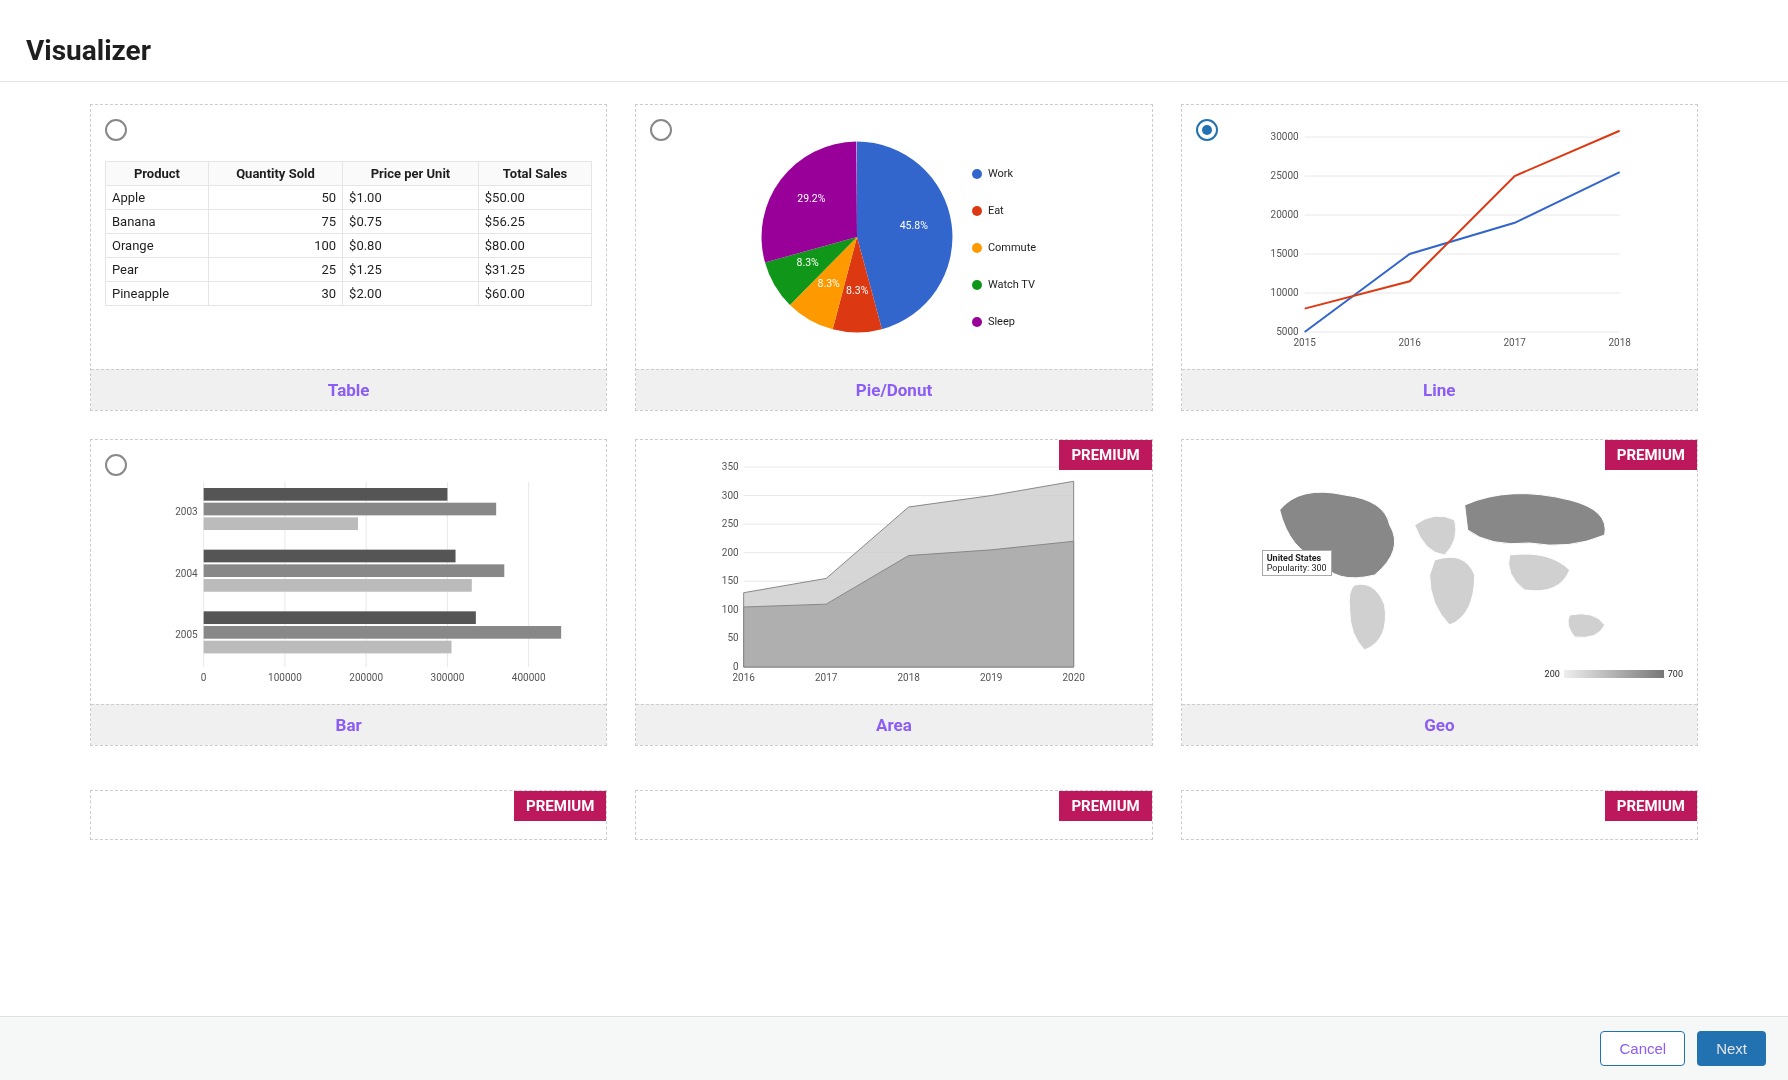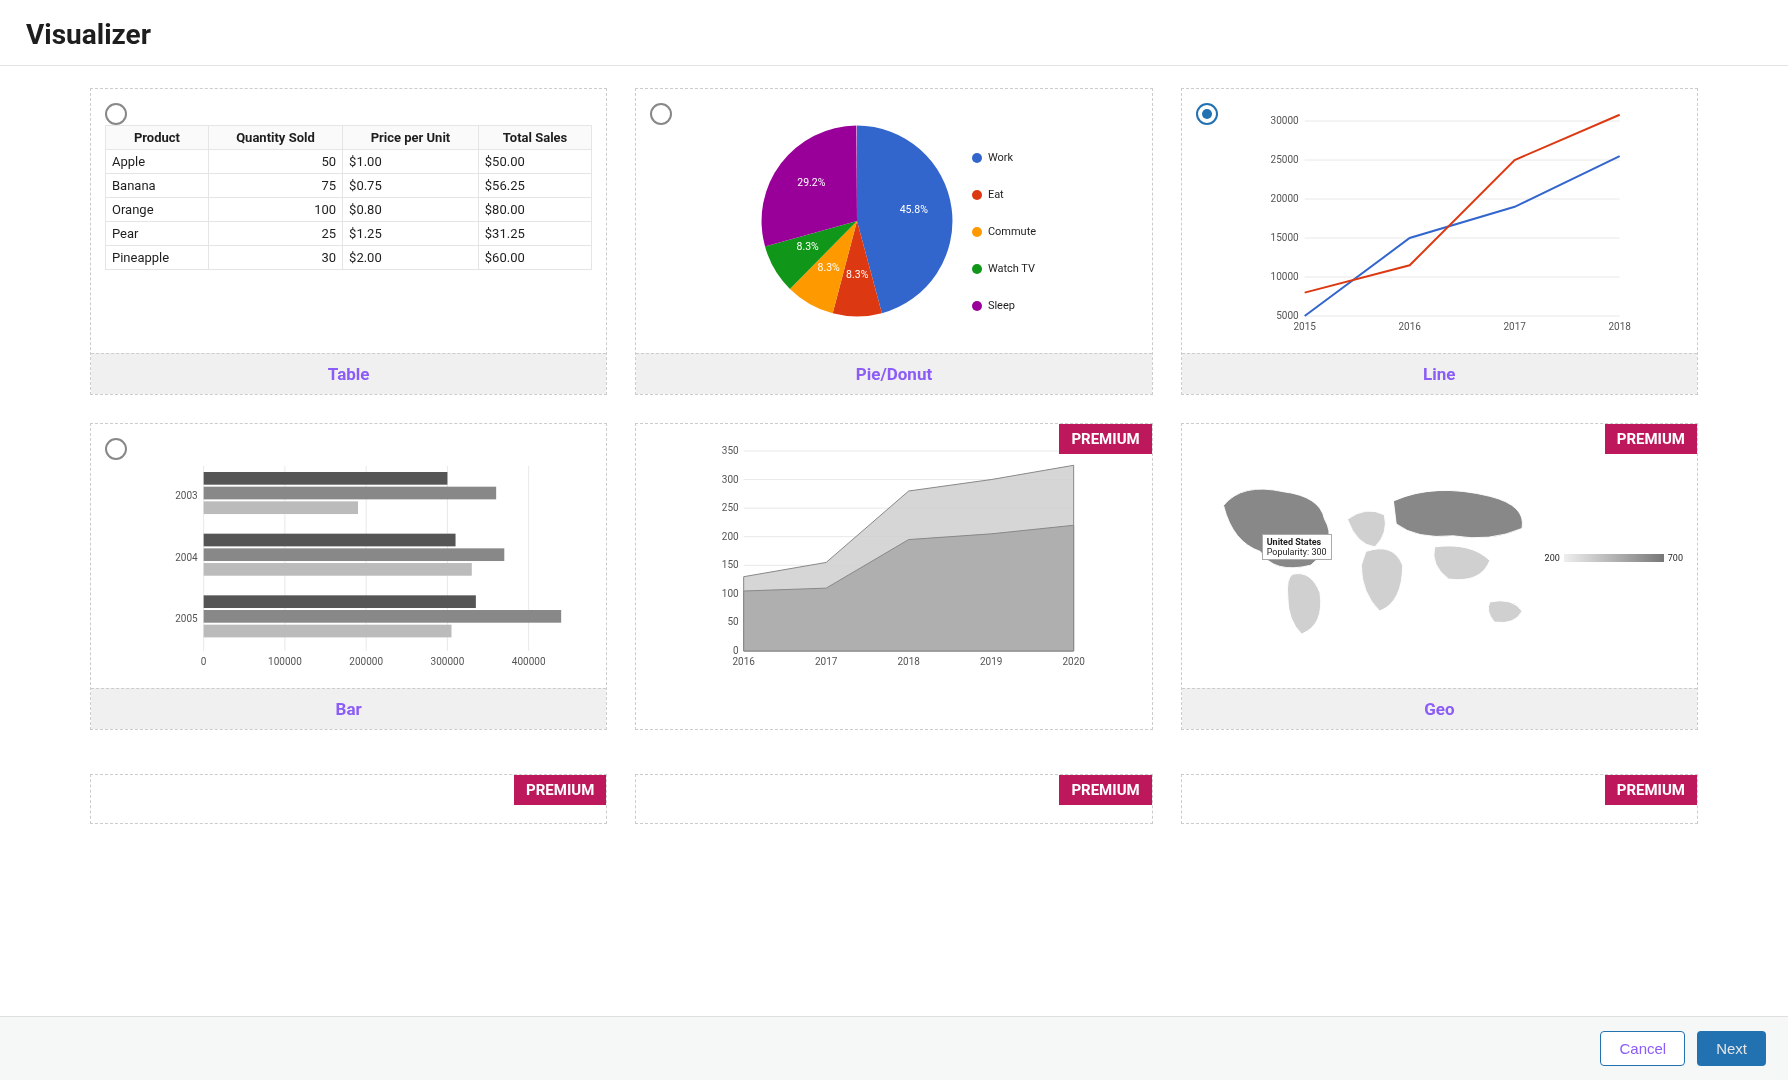--- a/index.html
+++ b/index.html
@@ -6,21 +6,21 @@
 body {
   font-family: -apple-system, BlinkMacSystemFont, "Segoe UI", Roboto, Helvetica, Arial, sans-serif;
   background: #fff;
   color: #1e1e1e;
   font-size: 14px;
 }
 .header {
   padding: 18px 26px 14px;
   border-bottom: 1px solid #e3e3e3;
 }
-.header h1 { font-size: 28px; font-weight: 700; }
+.header h1 { font-size: 28px; font-weight: 700; margin-top: 16px; }
 
 .grid {
   display: grid;
   grid-template-columns: repeat(3, 1fr);
   gap: 28px;
   padding: 22px 90px;
 }
 .card {
   border: 1px dashed #ccc;
   background: #fff;
@@ -68,21 +68,21 @@
   background: #be185d;
   color: #fff;
   font-weight: 700;
   padding: 6px 12px;
   font-size: 15px;
   z-index: 5;
 }
 
 
 .tbl {
-  margin-top: 24px;
+  margin-top: 44px;
   width: 100%;
   border-collapse: collapse;
   font-size: 13px;
 }
 .tbl th, .tbl td {
   border: 1px solid #e5e5e5;
   padding: 4px 6px;
 }
 .tbl th { background: #fafafa; font-weight: 700; }
 .tbl td.num { text-align: right; }
@@ -93,21 +93,21 @@
 .legend { font-size: 11px; }
 .legend-row { display: flex; align-items: center; gap: 6px; margin-bottom: 3px; margin-top: 24px; }
 .legend-dot { width: 10px; height: 10px; border-radius: 50%; }
 
 
 .chart-svg { width: 100%; height: 100%; }
 .axis-txt { font-size: 10px; fill: #555; }
 .grid-line { stroke: #e8e8e8; stroke-width: 1; }
 
 
-.geo-body { display: flex; align-items: center; justify-content: center; height: 100%; flex-direction: row; }
+.geo-body { display: flex; align-items: flex-end; justify-content: center; height: 100%; flex-direction: column; }
 .geo-map { width: 100%; height: 200px; }
 .continent { fill: #d0d0d0; stroke: #fff; stroke-width: 1; }
 .continent.hl { fill: #888; }
 .geo-tip {
   position: absolute; left: 80px; top: 110px;
   background: #fff; border: 1px solid #aaa; font-size: 9px;
   padding: 2px 4px;
 }
 .geo-scale { font-size: 9px; display: flex; align-items: center; gap: 4px; margin-top: 4px;}
 .geo-bar { width: 100px; height: 8px; background: linear-gradient(to right,#eee,#777);}
@@ -339,20 +339,21 @@
             <text x="35" y="46.571428571428584" text-anchor="end" class="axis-txt">300</text>
             <text x="35" y="18" text-anchor="end" class="axis-txt">350</text>
             <text x="40" y="229" text-anchor="middle" class="axis-txt">2016</text>
             <text x="122.5" y="229" text-anchor="middle" class="axis-txt">2017</text>
             <text x="205" y="229" text-anchor="middle" class="axis-txt">2018</text>
             <text x="287.5" y="229" text-anchor="middle" class="axis-txt">2019</text>
             <text x="370" y="229" text-anchor="middle" class="axis-txt">2020</text>
           </g>
       </svg>
     </div>
+    <div class="card-footer">Area</div>
   </div>
 
   <div class="card">
     <div class="card-body">
       <div class="premium-badge">PREMIUM</div>
       <div class="geo-body">
         <svg class="geo-map" viewBox="0 0 380 200">
           <path class="continent hl" d="M30,45 Q50,20 95,30 Q135,35 140,60 Q155,85 125,110 Q85,120 70,95 Q40,85 30,45 Z"></path>
           <path class="continent" d="M105,120 Q125,115 135,140 Q140,175 115,185 Q100,170 100,145 Q98,125 105,120 Z"></path>
           <path class="continent" d="M165,60 Q185,45 205,55 Q210,75 195,90 Q175,88 165,60 Z"></path>

